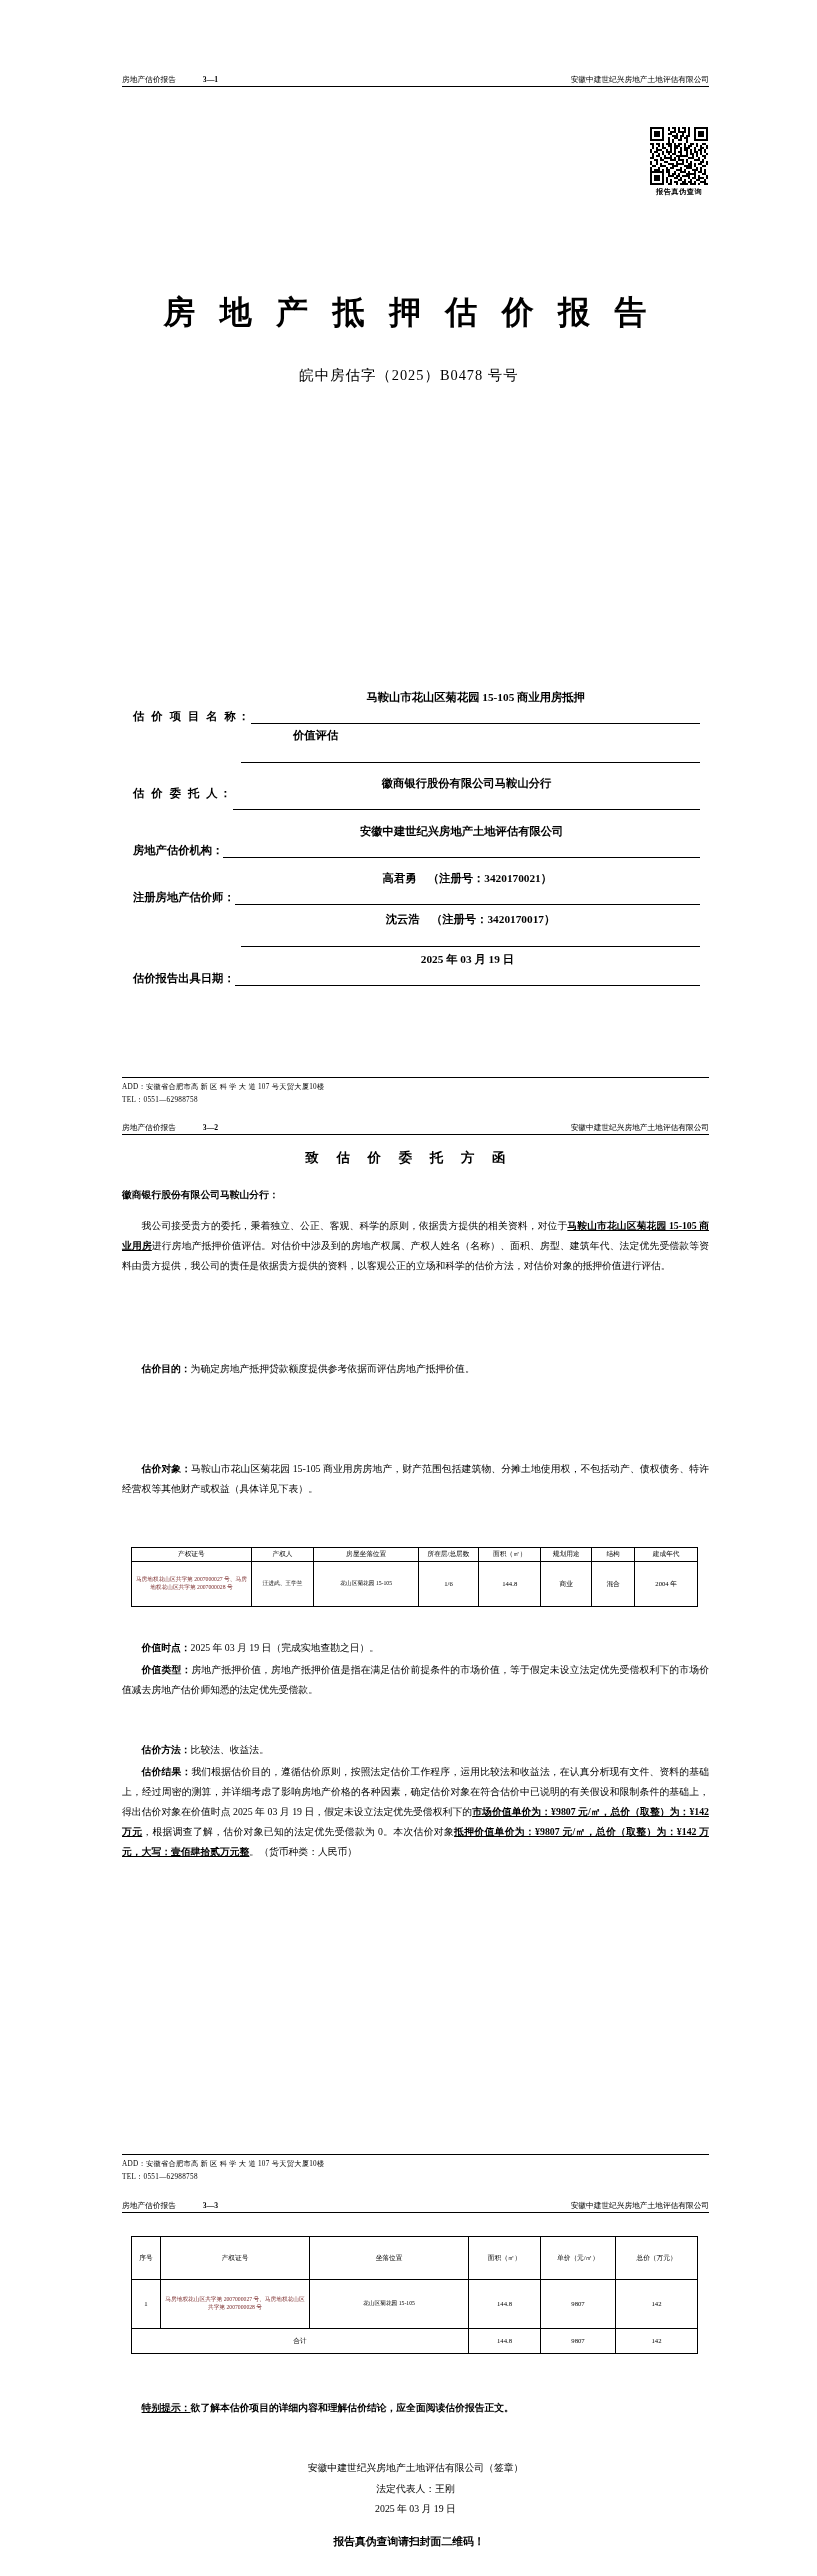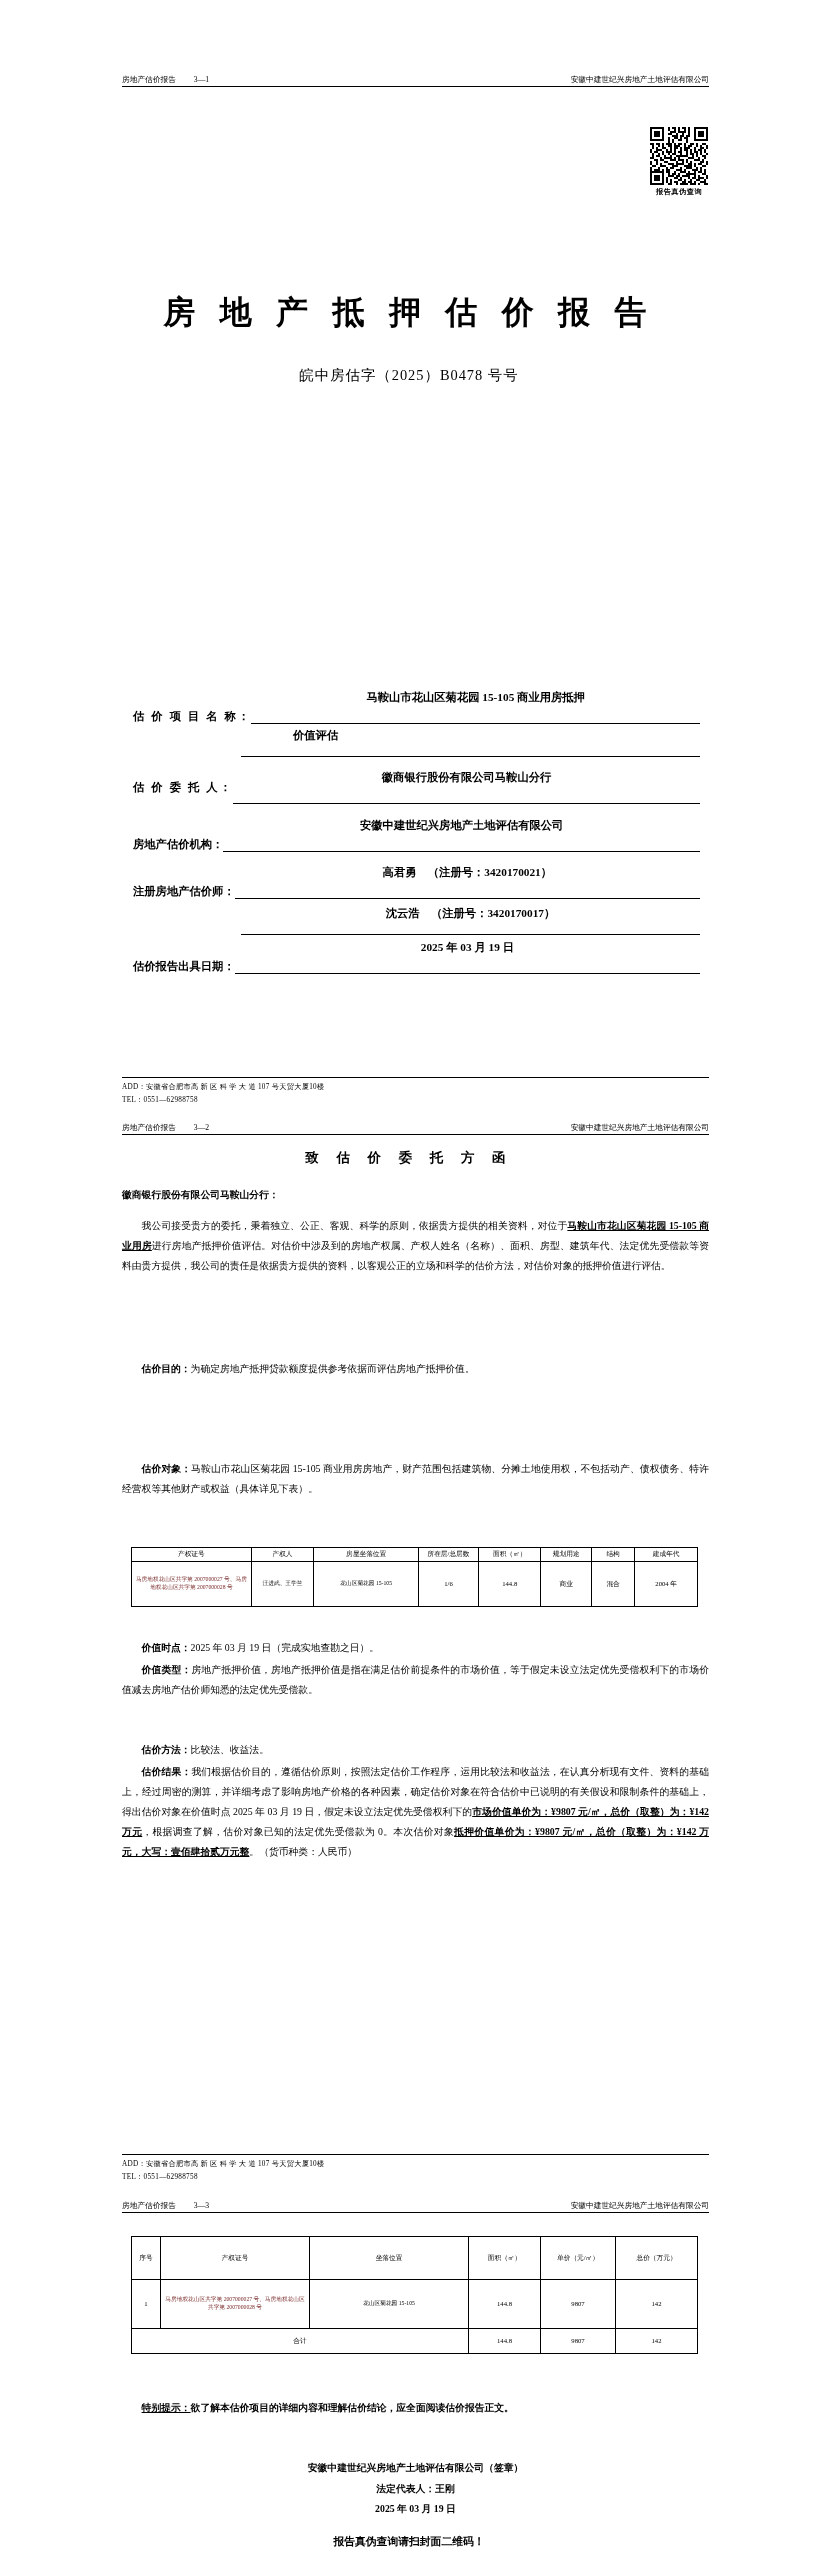--- a/index.html
+++ b/index.html
@@ -29,21 +29,21 @@
     line-height: 10.3px;
     color: #000;
   }
   .run-head .rh-row {
     display: flex;
     justify-content: space-between;
     align-items: flex-end;
     padding-bottom: 1px;
   }
   .run-head .rh-left { flex: 0 0 auto; }
-  .run-head .rh-mid  { flex: 0 0 auto; margin-left: 18px; }
+  .run-head .rh-mid  { flex: 0 0 auto; margin-left: 27px; font-weight: bold; }
   .run-head .rh-right{ flex: 0 0 auto; margin-left: auto; }
   .run-head .rh-rule {
     border-bottom: 1.5px solid #000;
     width: 100%;
   }
   
   .footblock {
     position: absolute;
     left: 122px;
     width: 587px;
@@ -116,21 +116,21 @@
     display: flex;
     font-size: 11.3px;
     margin-bottom: 4.1px;
     font-weight: bold;
   }
   .info-cont .pad { flex: 0 0 108px; }
   .info-cont .val {
     flex: 1 1 auto;
     border-bottom: 1px solid #000;
     text-align: left;
-    padding-bottom: 13px;
+    padding-bottom: 19px;
     padding-left: 52px;
   }
   .info-cont .val.ctr { text-align: center; padding-left: 0; }
   
   .sec-title {
     position: absolute;
     left: 0; width: 818px;
     text-align: center;
     font-size: 13.4px;
     font-weight: bold;
@@ -169,21 +169,21 @@
   .tbl .hd { font-size: 6.7px; }
   .tbl .small { font-size: 5.7px; line-height: 7.7px; }
   
   .sig {
     position: absolute;
     left: 122px;
     width: 587px;
     font-size: 9.8px;
     line-height: 20.6px;
     text-align: center;
-    font-weight: bold;
+    font-weight: normal;
   }
   .sig .ln { display: block; }
   .notice {
     position: absolute;
     left: 122px;
     width: 587px;
     font-size: 9.8px;
     line-height: 20px;
     font-weight: bold;
     text-align: justify;

